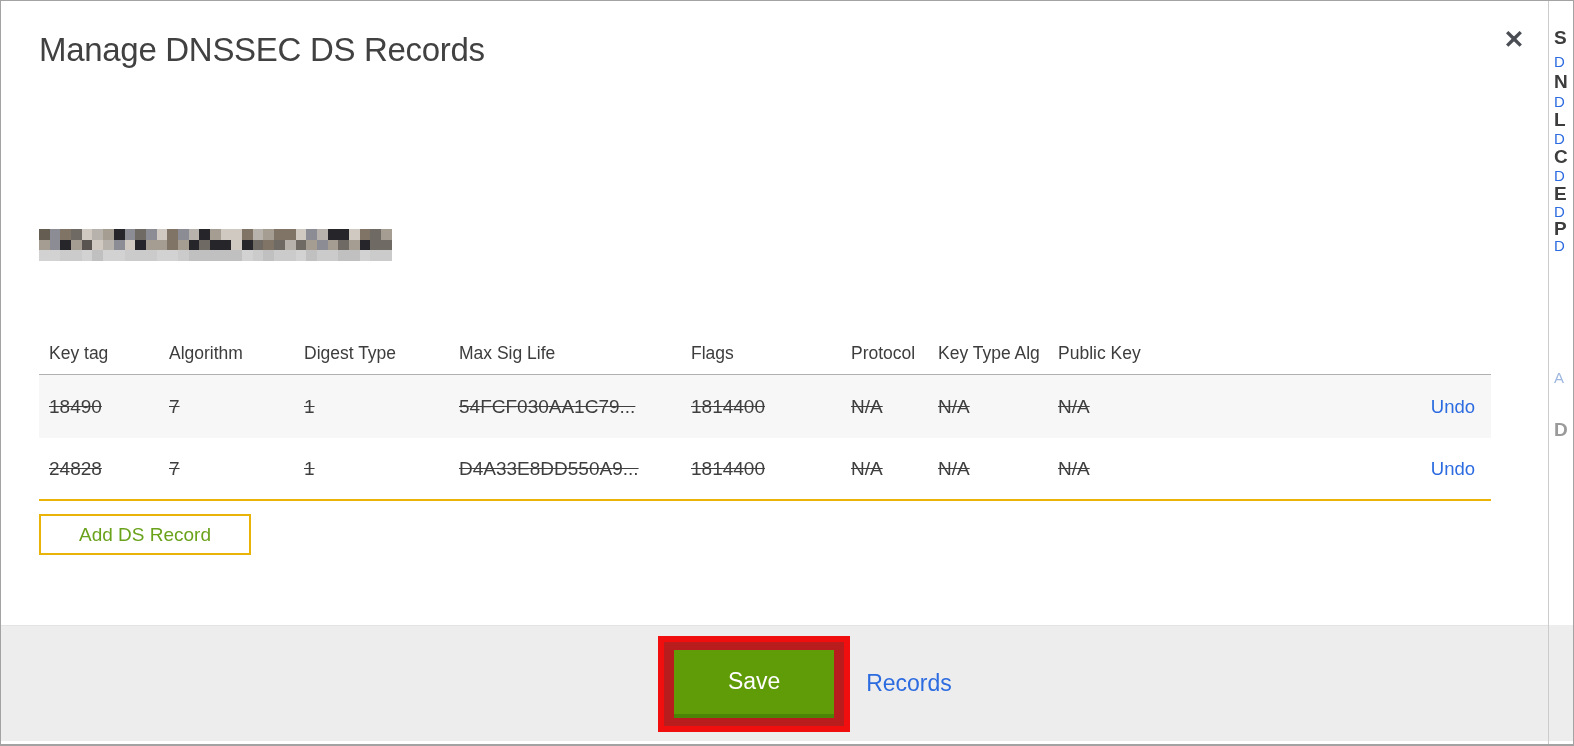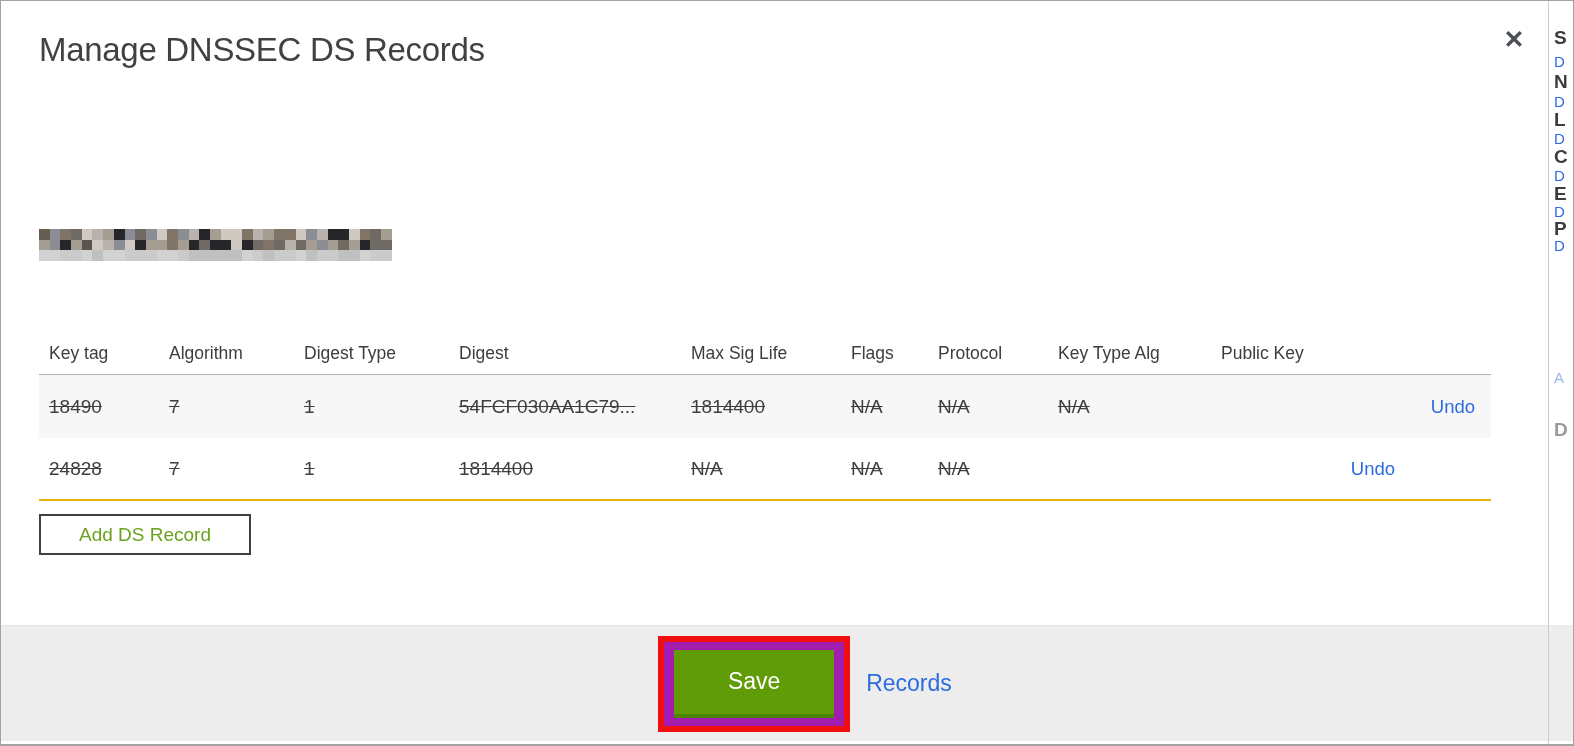--- a/index.html
+++ b/index.html
@@ -53,32 +53,32 @@
   .td { padding-left:10px; white-space:nowrap; overflow:hidden; }
   .td.strike { text-decoration:line-through; }
   .undo {
     text-align:right; padding-right:16px;
     color:#2c6be0; font-size:18.5px; text-decoration:none; cursor:pointer;
   }
 
   .add-btn {
     position:absolute; left:38px; top:513px;
     width:212px; height:41px;
-    background:#fff; border:2px solid #404040; color:#6aa21c;
+    background:#fff; border:2px solid #eab308; color:#6aa21c;
     font-size:19px; font-family:"Liberation Sans", sans-serif; cursor:pointer;
   }
 
   
   .footer {
     position:absolute; left:0; right:0; top:624px; height:116px;
     background:#ededed; border-top:1px solid #e3e3e3;
     display:flex; align-items:center; justify-content:center; gap:16px;
   }
   .annotation-box {
-    border:6px solid #f10e0e; background:#a21caf; padding:8px 10px;margin-left:36px;
+    border:6px solid #f10e0e; background:#b91c1c; padding:8px 10px;margin-left:36px;
   }
   .save-btn {
     width:160px; height:68px;
     background:#609b08; border:none; border-bottom:4px solid #4b8406;
     color:#ffffff; font-size:23px; font-family:"Liberation Sans", sans-serif; cursor:pointer;
   }
   .cancel-link { color:#2c6be0; font-size:23px; text-decoration:none; cursor:pointer; }
 
   
   .bg-strip {
@@ -202,21 +202,20 @@
         <i style="background: rgb(203, 203, 203);"></i>
         <i style="background: rgb(203, 203, 203);"></i>
       </div>
 
 
     <div class="ds-table">
       <div class="thead">
           <div class="th">Key tag</div>
           <div class="th">Algorithm</div>
           <div class="th">Digest Type</div>
-          <div class="th">Digest</div>
           <div class="th">Max Sig Life</div>
           <div class="th">Flags</div>
           <div class="th">Protocol</div>
           <div class="th">Key Type Alg</div>
           <div class="th">Public Key</div>
         </div>
 
     <div class="trow alt">
           <div class="td strike">18490</div>
           <div class="td strike">7</div>
@@ -226,20 +225,21 @@
           <div class="td strike">N/A</div>
           <div class="td strike">N/A</div>
           <div class="td strike">N/A</div>
           <div class="td"></div>
           <a class="undo">Undo</a>
         </div>
         <div class="trow">
           <div class="td strike">24828</div>
           <div class="td strike">7</div>
           <div class="td strike">1</div>
+          <div class="td strike">D4A33E8DD550A9...</div>
           <div class="td strike">1814400</div>
           <div class="td strike">N/A</div>
           <div class="td strike">N/A</div>
           <div class="td strike">N/A</div>
           <div class="td"></div>
           <a class="undo">Undo</a>
         </div>
       </div>
 
     <button class="add-btn">Add DS Record</button>

